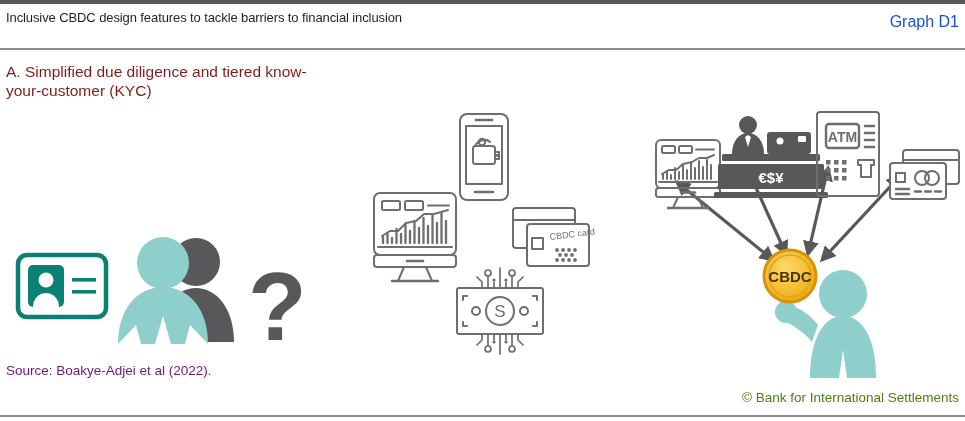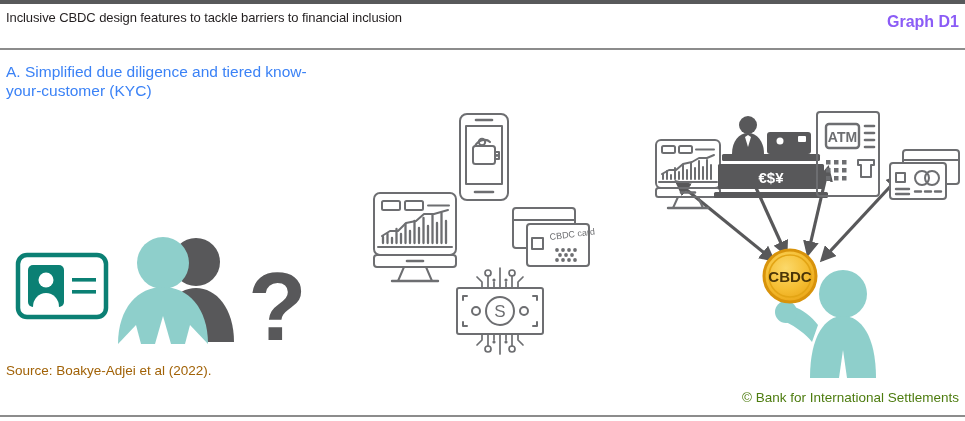--- a/index.html
+++ b/index.html
@@ -23,43 +23,43 @@
   .header{
     position:absolute;left:0;top:4px;width:965px;height:40px;
   }
   .graph-title{
     position:absolute;left:6px;top:6px;
     font-size:13px;font-weight:400;color:#231f20;
     letter-spacing:-0.1px;white-space:nowrap;
   }
   .graph-number{
     position:absolute;right:6px;top:9px;
-    font-size:16px;font-weight:700;color:#8b5cf6;white-space:nowrap;
+    font-size:16px;font-weight:400;color:#1d4ed8;white-space:nowrap;
   }
   .rule-under-title{
     position:absolute;left:0;top:48px;width:965px;height:1.6px;background:#8c8c8c;
   }
   
   .panels{
     position:absolute;left:0;top:52px;width:965px;height:330px;
   }
   .panel{position:absolute;top:0;height:330px;}
   .panel-a{left:0;width:320px;}
   .panel-b{left:322px;width:325px;}
   .panel-c{left:650px;width:315px;}
   .panel-title{
     position:absolute;left:6px;top:10px;right:4px;
-    font-size:15.5px;line-height:19px;font-weight:400;color:#3b82f6;
+    font-size:15.5px;line-height:19px;font-weight:400;color:#7f1d1d;
   }
   .panel-c .panel-title{left:8px;}
   .panel-art{position:absolute;left:0;top:58px;width:100%;height:268px;}
   
   .source{
     position:absolute;left:6px;top:363px;
-    font-size:13.5px;color:#a16207;white-space:nowrap;
+    font-size:13.5px;color:#701a75;white-space:nowrap;
   }
   .copyright{
     position:absolute;right:6px;top:390px;
     font-size:13.5px;color:#4d7c0f;white-space:nowrap;
   }
   .rule-bottom{
     position:absolute;left:0;top:415px;width:965px;height:1.6px;background:#8c8c8c;
   }
   svg{display:block;overflow:visible;}
 </style>

